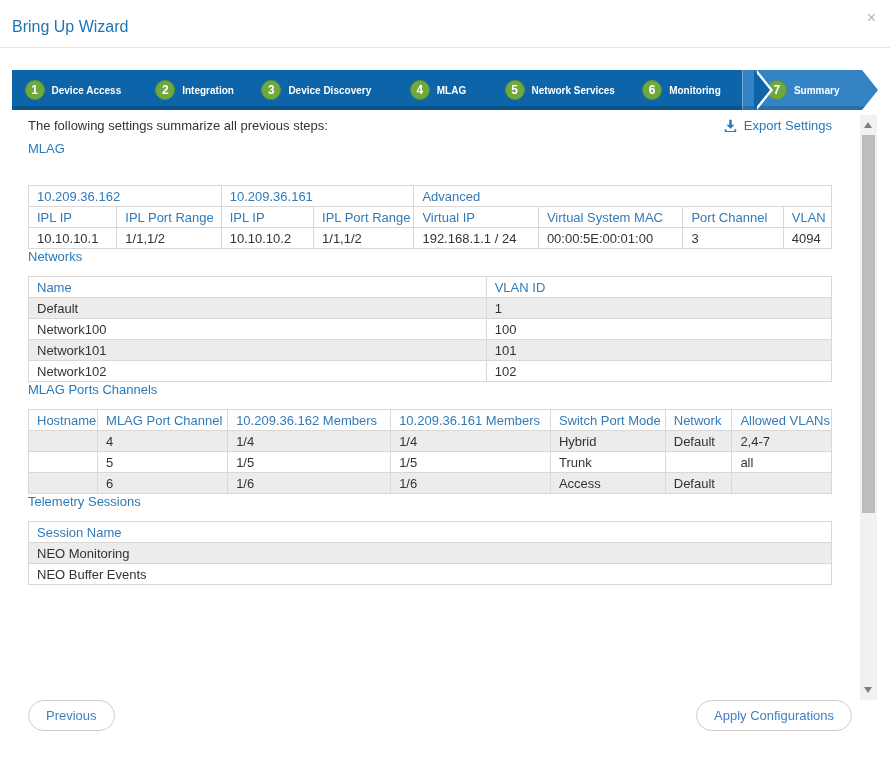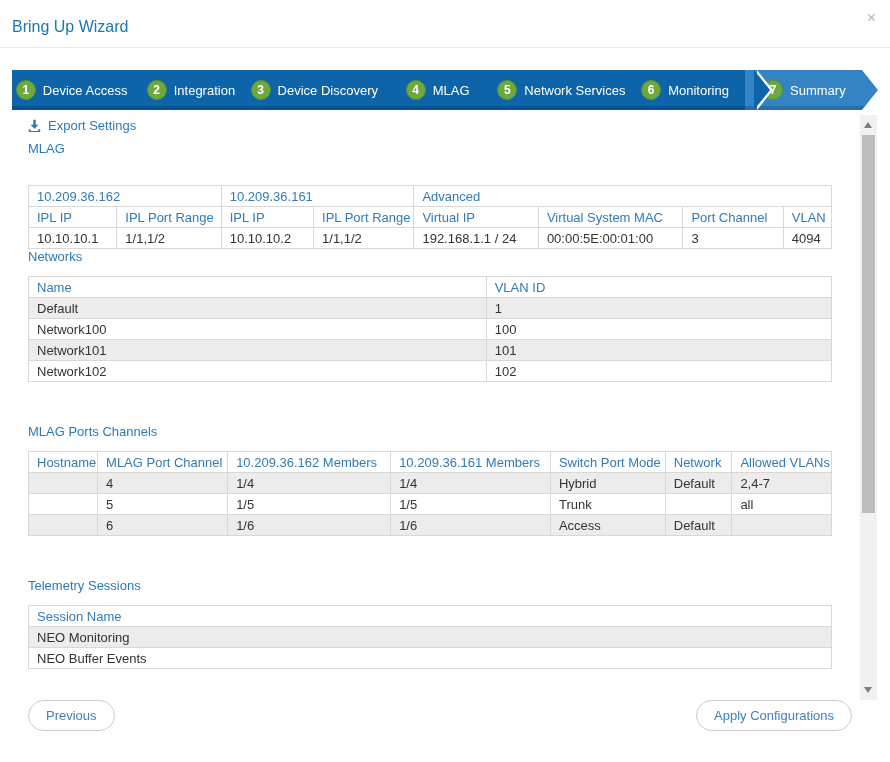--- a/index.html
+++ b/index.html
@@ -32,35 +32,35 @@
   .stepper-zone{flex:0 0 62px;padding:22px 12px 0 12px;}
   .stepper{position:relative;display:flex;height:40px;}
   .step{flex:1 1 0;display:flex;align-items:center;justify-content:center;height:40px;
     background:linear-gradient(to top, var(--stepper-dark-edge) 4px, var(--stepper-dark) 4px);cursor:pointer;}
   .step-active{background:linear-gradient(to top, var(--stepper-active-edge) 4px, var(--stepper-active) 4px);
     clip-path:polygon(0 0, calc(100% - 16px) 0, 100% 50%, calc(100% - 16px) 100%, 0 100%);
     padding-right:14px;}
   .step-num{width:20px;height:20px;flex:0 0 20px;border-radius:50%;background:var(--step-green);
     border:1px solid var(--step-green-edge);color:#fff;font-size:12px;font-weight:bold;
     display:flex;align-items:center;justify-content:center;margin-right:7px;}
-  .step-label{color:#fff;font-size:13px;font-weight:normal;white-space:nowrap;}
+  .step-label{color:#fff;font-size:10px;font-weight:bold;white-space:nowrap;}
   .notch{position:absolute;top:0;width:0;height:0;border-top:20px solid transparent;border-bottom:20px solid transparent;}
   .notch-white{left:calc(85.7143% + 3px);border-left:16px solid #ffffff;}
   .notch-dark{left:85.7143%;border-left:16px solid var(--stepper-dark);}
 
   .content-wrap{position:relative;flex:1 1 auto;overflow:hidden;}
   .content{padding:8px 58px 0 28px;}
 
   .intro-row{display:flex;justify-content:space-between;align-items:flex-start;font-size:13px;color:var(--text);}
   .export-link{color:var(--link-blue);font-size:13px;display:flex;align-items:center;gap:7px;cursor:pointer;white-space:nowrap;}
   .export-link svg{display:block;}
 
   .section{}
   .section-mlag{margin-top:8px;}
-  .section-ports,.section-telemetry{margin-top:42px;}
+  .section-ports,.section-telemetry{}
   .section-heading{color:var(--link-blue);font-size:13px;line-height:16px;}
   .section-mlag .tbl-holder{margin-top:28px;}
   .tbl-holder{margin-top:11px;}
 
   table.tbl{border-collapse:collapse;width:100%;table-layout:fixed;font-size:13px;color:var(--text);}
   table.tbl td{border:1px solid var(--table-border);text-align:left;height:21px;padding:0 8px;
     overflow:hidden;white-space:nowrap;background:#fff;}
   table.tbl tr.hdr td{color:var(--header-text-blue);background:#fff;}
   table.tbl tr.stripe td{background:var(--stripe);}
 
@@ -116,20 +116,21 @@
       </div>
       <div class="notch notch-white"></div>
       <div class="notch notch-dark"></div>
     </div>
   </div>
 
   <div class="content-wrap">
     <div class="content">
 
       <div class="intro-row">
+        <span>The following settings summarize all previous steps:</span>
         <span class="export-link">
           <svg width="13" height="13" viewBox="0 0 16 16" fill="#2b7ab8" aria-hidden="true">
               <path d="M6.5 1h3v6H13L8 12 3 7h3.5z"></path>
               <path d="M1 12.5h2.2v2.2h9.6v-2.2H15V16H1z"></path>
             </svg>
           <span>Export Settings</span>
         </span>
       </div>
 
       <div class="section section-mlag">

